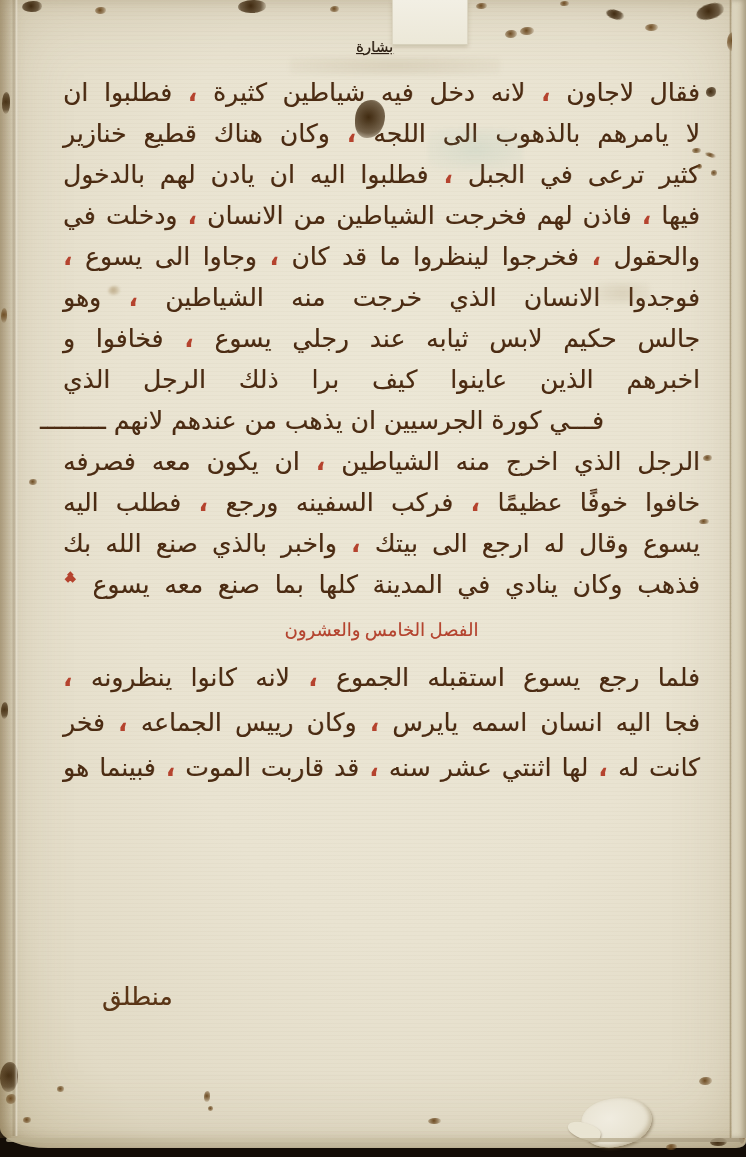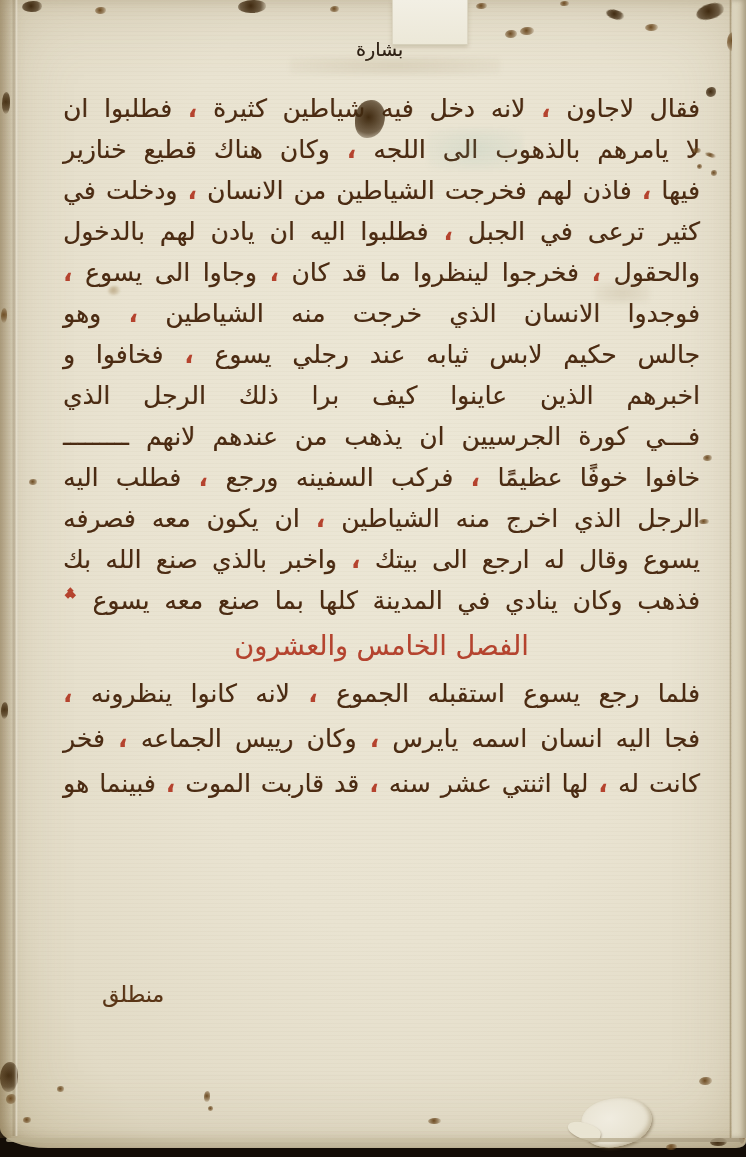--- a/index.html
+++ b/index.html
@@ -33,48 +33,50 @@
   .left-edge-shade{position:absolute;top:0;bottom:10px;left:0;width:11px;
     background:linear-gradient(90deg, rgba(120,95,55,.30), rgba(120,95,55,.05));}
   .right-fold{position:absolute;top:0;bottom:10px;left:729px;width:3px;
     background:linear-gradient(90deg, rgba(255,255,255,0), rgba(125,105,65,.45), rgba(255,255,255,0));}
   .right-strip{position:absolute;top:0;bottom:10px;left:732px;right:0;
     background:linear-gradient(90deg,#ddd6c0,#d3cbb1);
     box-shadow:inset -3px 0 5px rgba(90,70,40,.35);}
 
   
   .text-area{
-    position:absolute;top:88px;right:46px;left:63px;
+    position:absolute;top:72px;right:46px;left:63px;
     color:#4b2b12;
     font-size:25px;
     text-shadow:.4px .4px .5px rgba(70,40,15,.45);
   }
   .ms-line{
     height:41px;line-height:41px;
     text-align:justify;text-align-last:justify;
     white-space:nowrap;
   }
   .block2 .ms-line{height:45px;line-height:45px;}
-  .short-line{}
+  .short-line{margin-right:96px;}
   .rubric{color:#b5432e;text-shadow:none;font-weight:bold;}
   .chapter-heading{
     height:50px;line-height:50px;
     text-align:center;
     color:#b5432e;
-    font-size:27px;
+    font-size:18px;
     text-shadow:.3px .3px .4px rgba(150,50,30,.35);
+    font-family:Liberation Serif, serif;
   }
   .running-header{
     position:absolute;top:38px;left:356px;
-    color:#2e2014;font-size:19px;
+    color:#2e2014;font-size:15px;
     text-shadow:.3px .3px .4px rgba(40,25,10,.5);
+    text-decoration:underline;
   }
   .catchword{
     position:absolute;top:982px;left:102px;
-    color:#5a3516;font-size:22px;
+    color:#5a3516;font-size:25px;
     text-shadow:.4px .4px .5px rgba(80,50,20,.45);
   }
 
   
   .sp{position:absolute;border-radius:60% 45% 55% 50%;
     background:radial-gradient(circle at 45% 45%, #6d4b22 0%, rgba(109,75,34,.55) 55%, rgba(109,75,34,0) 100%);
     filter:blur(.5px);}
   .sp.dark{background:radial-gradient(circle at 45% 45%, #402a10 0%, rgba(64,42,16,.7) 60%, rgba(64,42,16,0) 100%);}
   .sp.light{background:radial-gradient(circle at 45% 45%, rgba(150,120,70,.5) 0%, rgba(150,120,70,0) 100%);filter:blur(1px);}
   .repair-patch{
@@ -102,29 +104,29 @@
 
 <div class="scan">
 
   <div class="paper">
 
     <div class="running-header">بشارة</div>
 
     <div class="text-area">
       <div class="ms-line">فقال لاجاون <span class="rubric">،</span> لانه دخل فيه شياطين كثيرة <span class="rubric">،</span> فطلبوا ان</div>
       <div class="ms-line">لا يامرهم بالذهوب الى اللجه <span class="rubric">،</span> وكان هناك قطيع خنازير</div>
+      <div class="ms-line">كثير ترعى في الجبل <span class="rubric">،</span> فطلبوا اليه ان يادن لهم بالدخول</div>
       <div class="ms-line">فيها <span class="rubric">،</span> فاذن لهم فخرجت الشياطين من الانسان <span class="rubric">،</span> ودخلت في</div>
-      <div class="ms-line">كثير ترعى في الجبل <span class="rubric">،</span> فطلبوا اليه ان يادن لهم بالدخول</div>
       <div class="ms-line">والحقول <span class="rubric">،</span> فخرجوا لينظروا ما قد كان <span class="rubric">،</span> وجاوا الى يسوع <span class="rubric">،</span></div>
       <div class="ms-line">فوجدوا الانسان الذي خرجت منه الشياطين <span class="rubric">،</span> وهو</div>
       <div class="ms-line">جالس حكيم لابس ثيابه عند رجلي يسوع <span class="rubric">،</span> فخافوا و</div>
       <div class="ms-line">اخبرهم الذين عاينوا كيف برا ذلك الرجل الذي</div>
       <div class="ms-line short-line">فـــي كورة الجرسيين ان يذهب من عندهم لانهم ـــــــــ</div>
+      <div class="ms-line">الرجل الذي اخرج منه الشياطين <span class="rubric">،</span> ان يكون معه فصرفه</div>
       <div class="ms-line">خافوا خوفًا عظيمًا <span class="rubric">،</span> فركب السفينه ورجع <span class="rubric">،</span> فطلب اليه</div>
-      <div class="ms-line">الرجل الذي اخرج منه الشياطين <span class="rubric">،</span> ان يكون معه فصرفه</div>
       <div class="ms-line">يسوع وقال له ارجع الى بيتك <span class="rubric">،</span> واخبر بالذي صنع الله بك</div>
       <div class="ms-line">فذهب وكان ينادي في المدينة كلها بما صنع معه يسوع <span class="rubric">؞</span></div>
 
       <div class="chapter-heading">الفصل الخامس والعشرون</div>
 
       <div class="block2">
         <div class="ms-line">فلما رجع يسوع استقبله الجموع <span class="rubric">،</span> لانه كانوا ينظرونه <span class="rubric">،</span></div>
         <div class="ms-line">فجا اليه انسان اسمه يايرس <span class="rubric">،</span> وكان رييس الجماعه <span class="rubric">،</span> فخر</div>
         <div class="ms-line">كانت له <span class="rubric">،</span> لها اثنتي عشر سنه <span class="rubric">،</span> قد قاربت الموت <span class="rubric">،</span> فبينما هو</div>
       </div>

